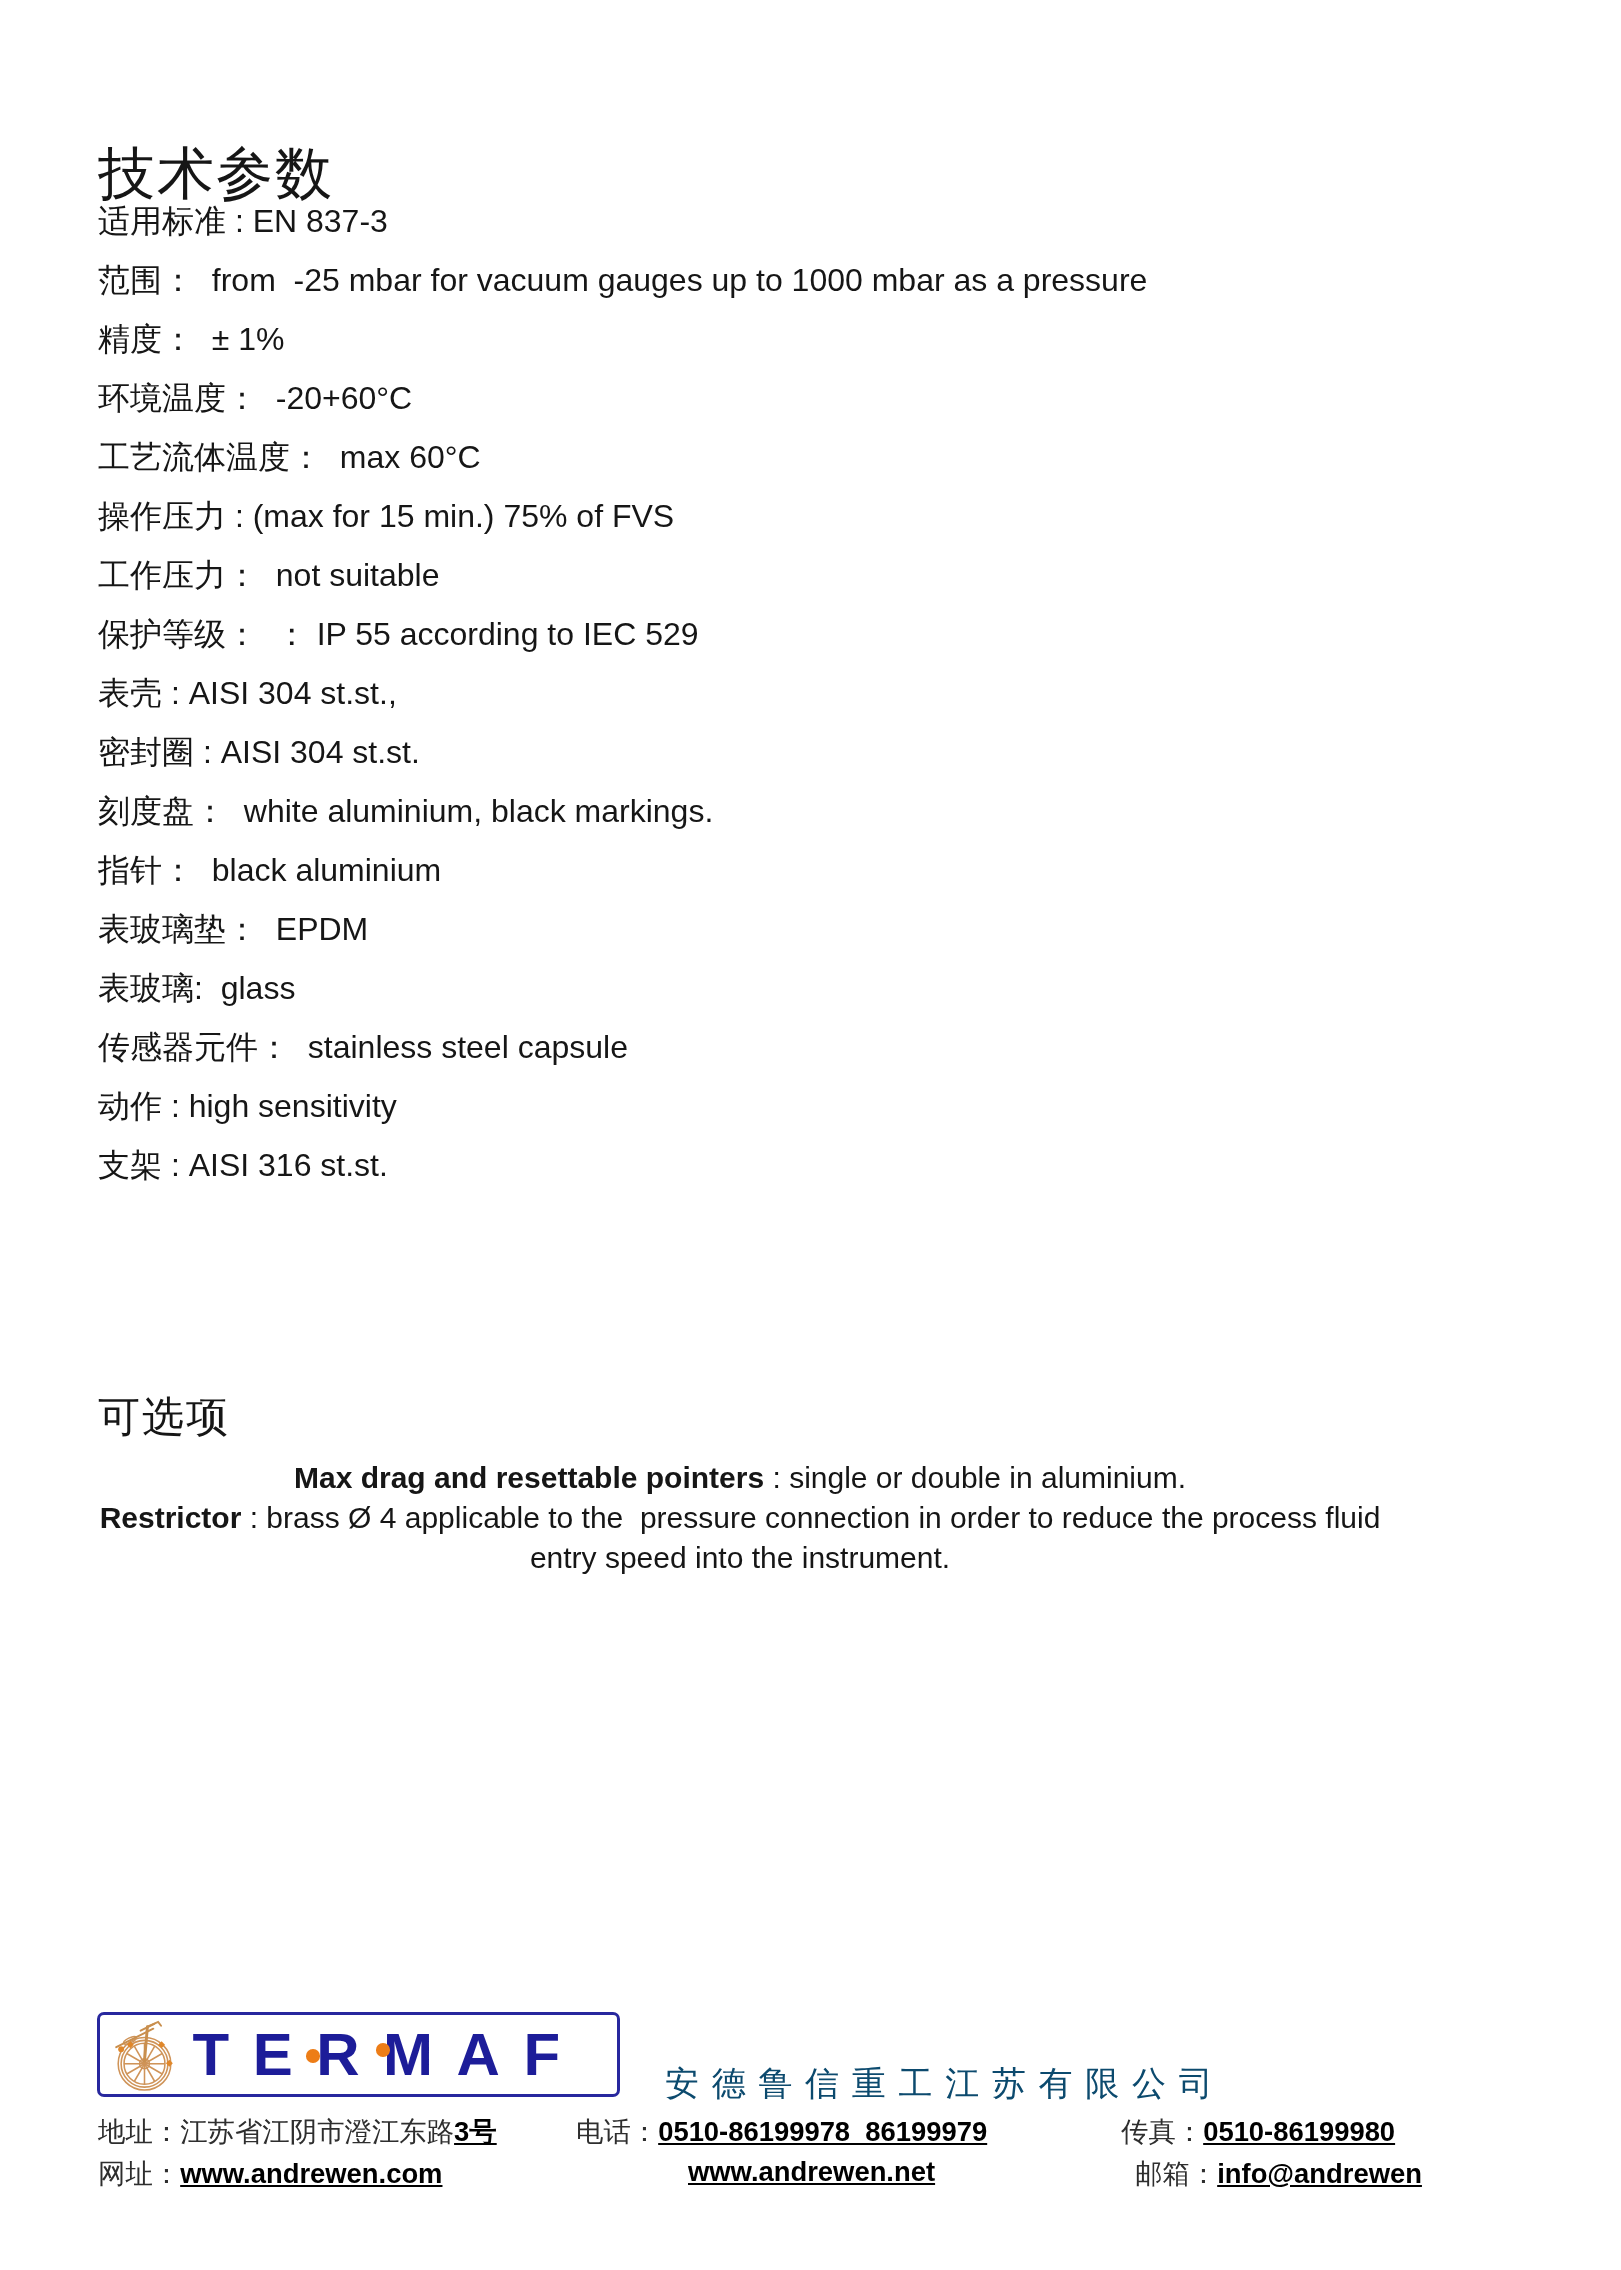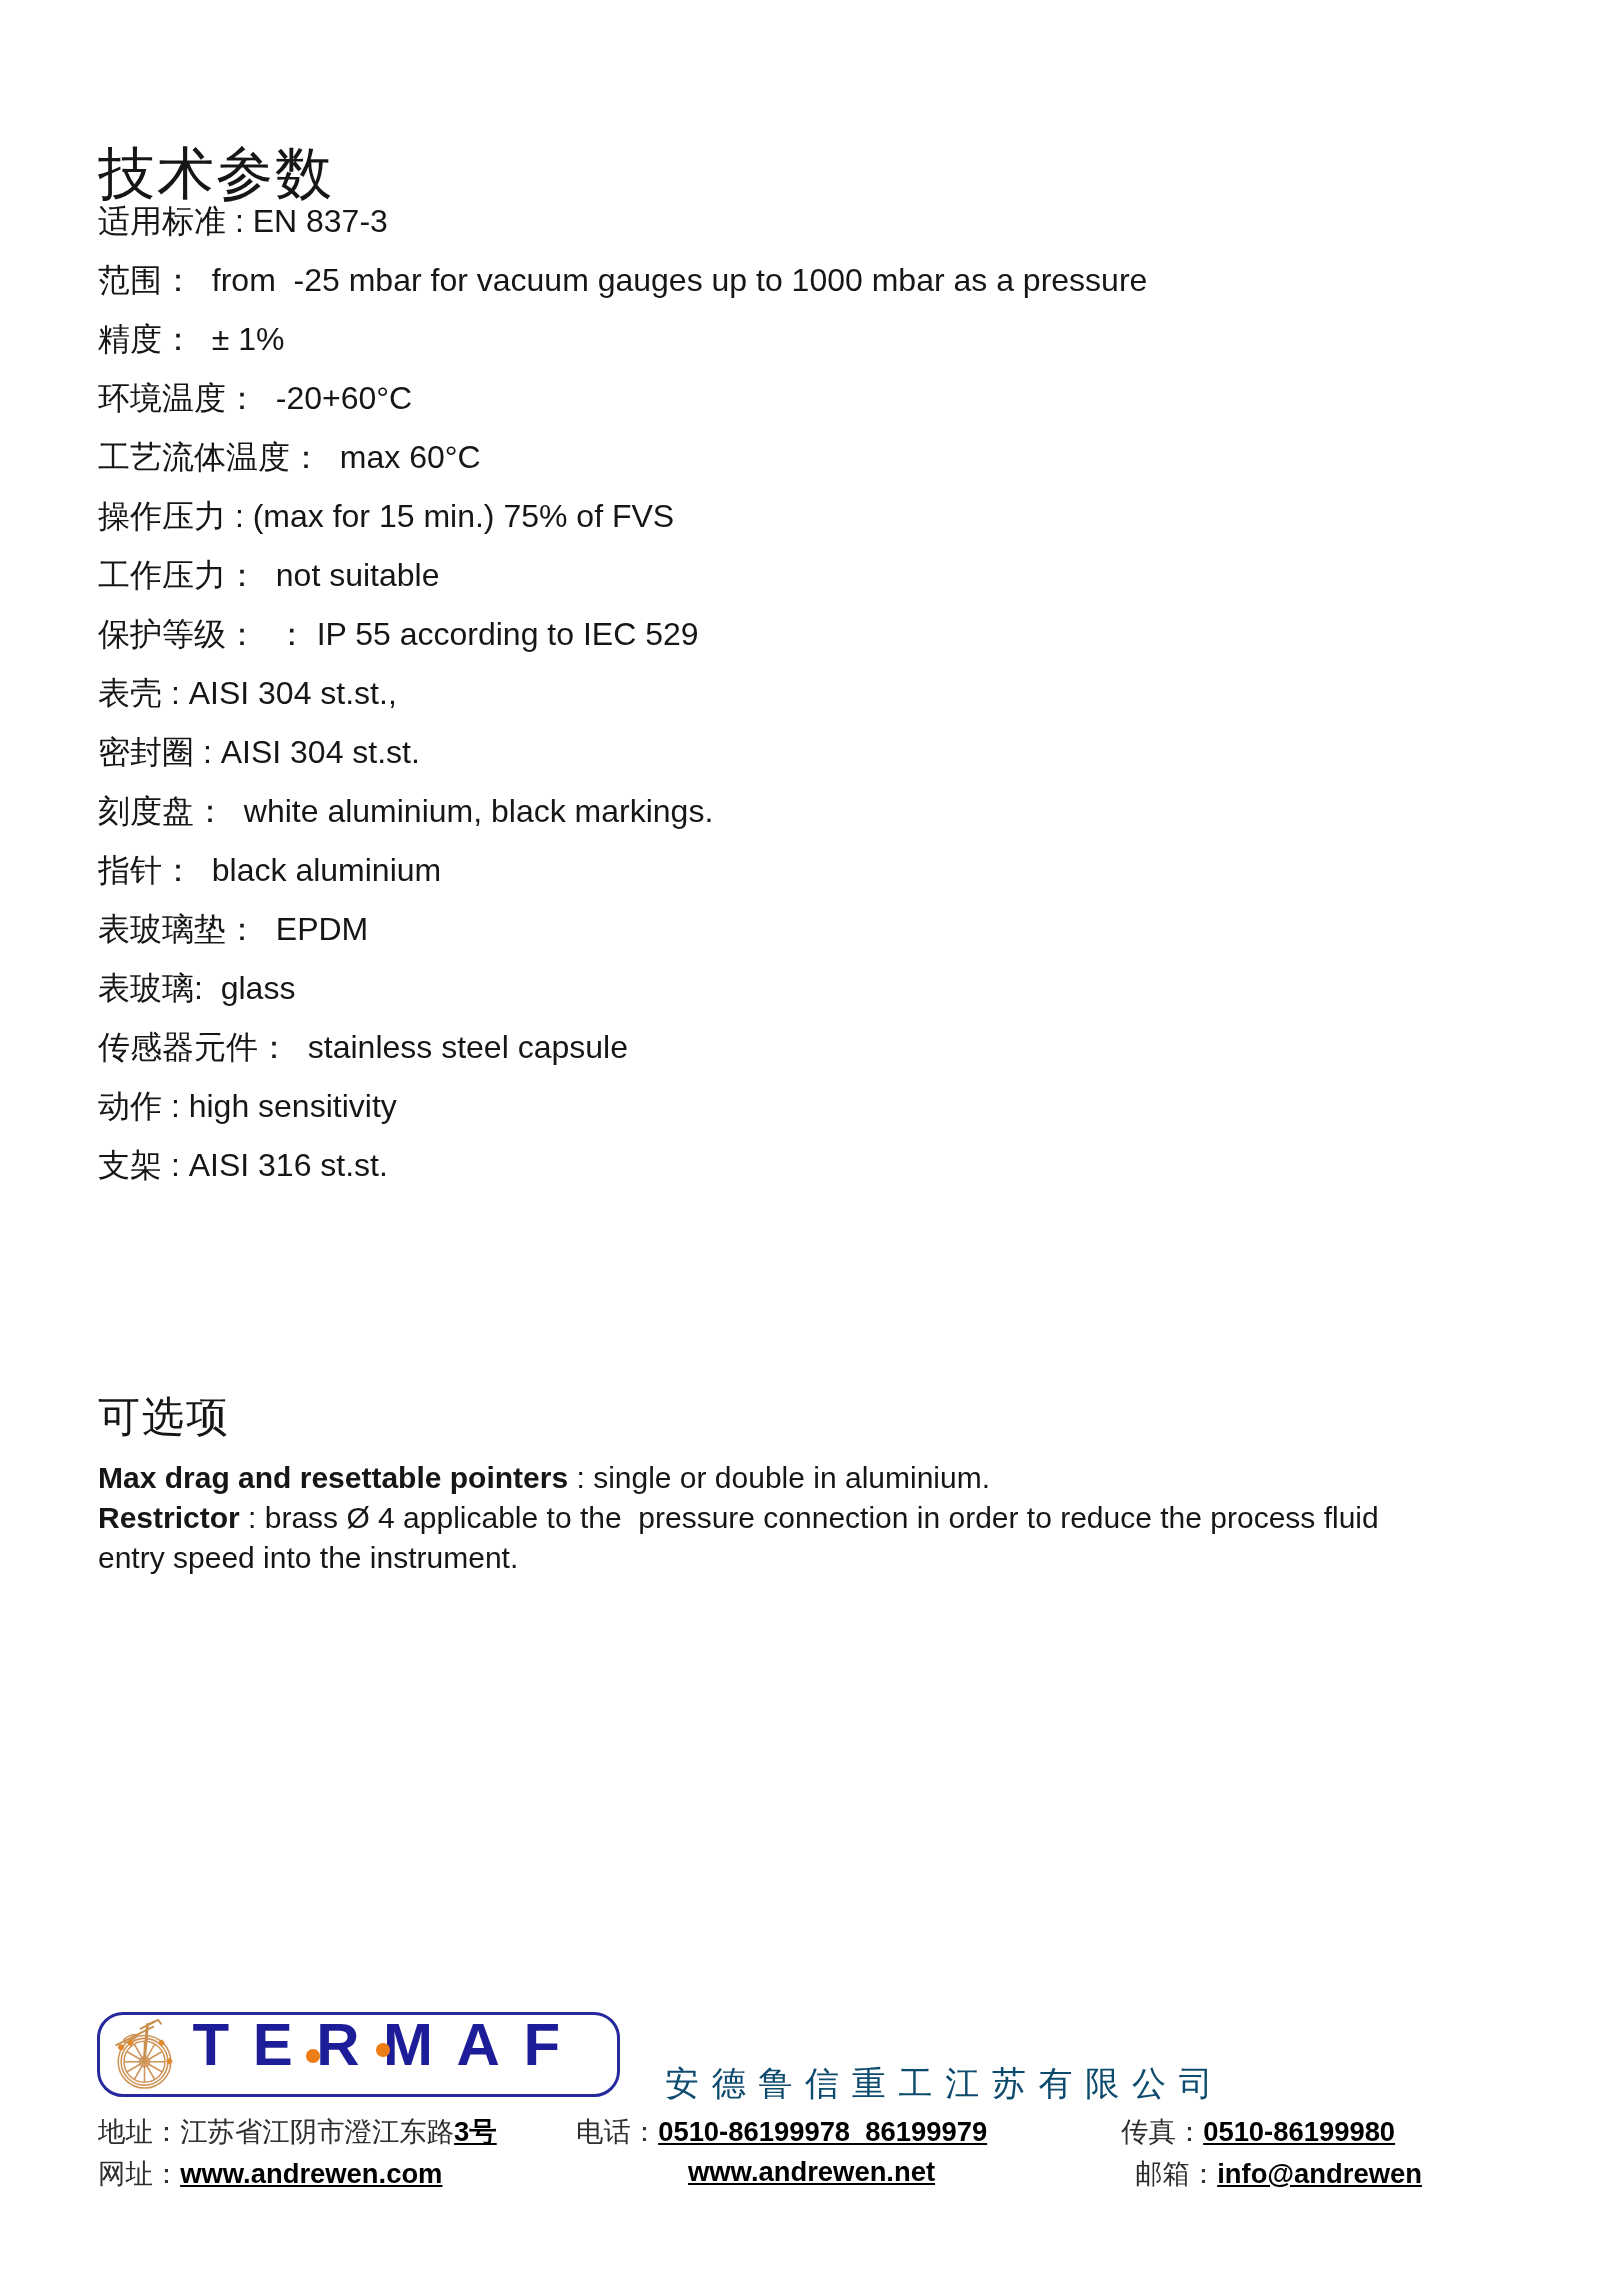--- a/index.html
+++ b/index.html
@@ -22,29 +22,29 @@
   .options-title {
     position:absolute; left:98px; top:1354px;
     font-size:42px; font-weight:400; letter-spacing:2px;
     white-space:pre;
     text-align:center;
   }
   .options-body {
     position:absolute; left:98px; top:1458px; width:1284px;
     font-size:30px; line-height:40px;
   }
-  .options-body p { margin:0; white-space:pre-wrap; }
+  .options-body p { margin:0; white-space:pre-wrap;text-align:center; }
   .options-body b { font-weight:bold; }
 
   
   .logo-box {
     position:absolute; left:97px; top:2012px;
     width:523px; height:85px; box-sizing:border-box;
-    border:3.9px solid #28289e; border-radius:26px;
-    display:flex; align-items:flex-start; background:#fff;
+    border:3.9px solid #28289e; border-radius:7px;
+    display:flex; align-items:center; background:#fff;
   }
   .wheel-wrap { margin-left:7.8px; flex:0 0 auto; display:flex; }
   .logo-text {
     position:relative; margin-left:11.8px;
     font-size:60px; font-weight:bold; letter-spacing:23.5px;
     color:#1d1d99; line-height:1; white-space:pre;
   }
   .logo-dot {
     position:absolute; width:13.7px; height:13.7px; border-radius:50%;
     background:#ed7d17;

